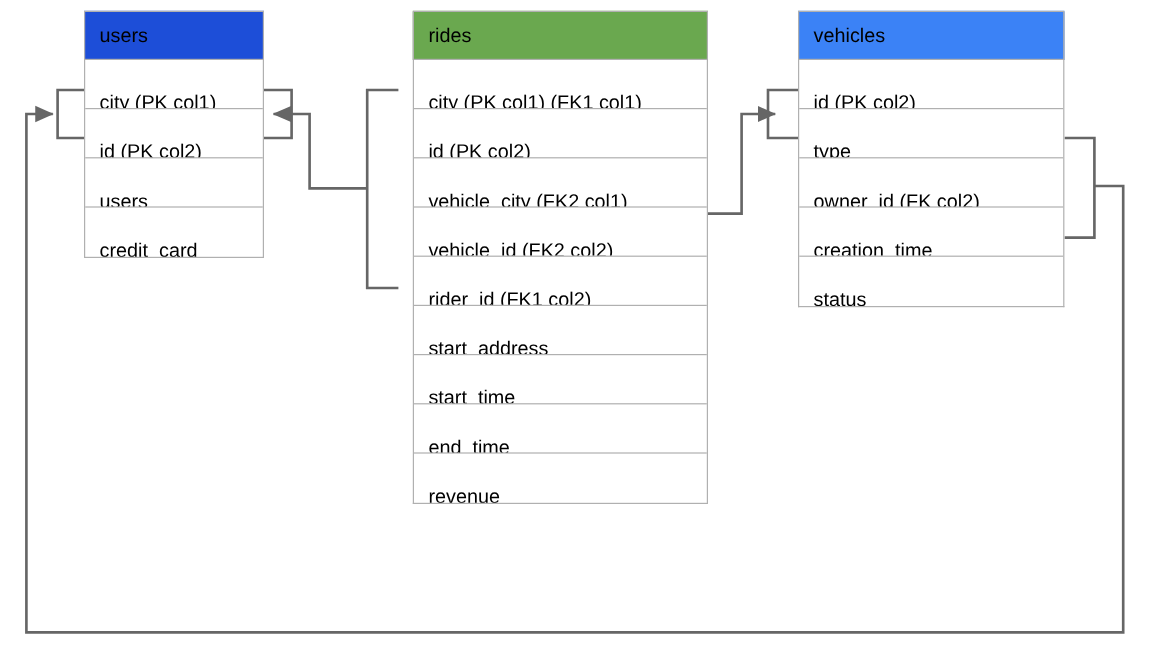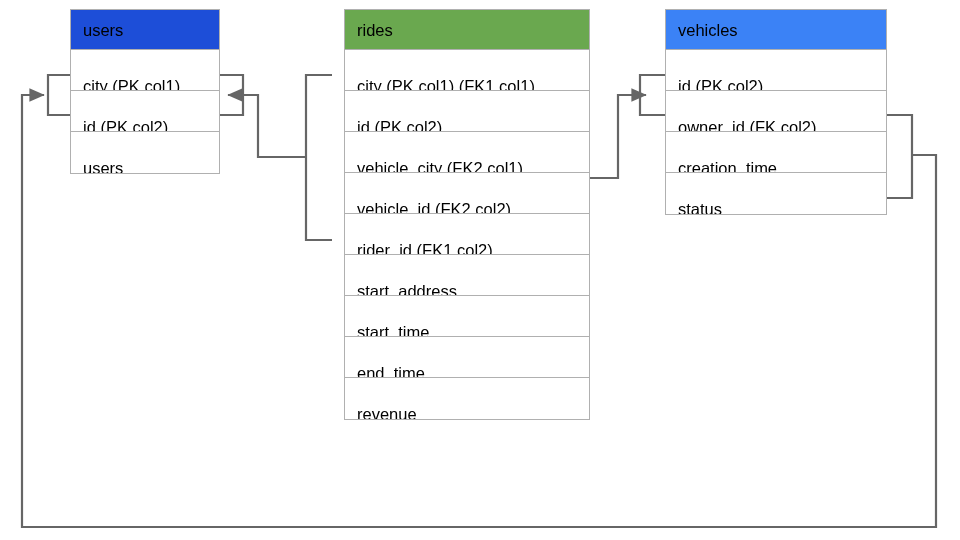--- a/index.html
+++ b/index.html
@@ -113,36 +113,38 @@
 
       <path d="M 70 75 L 48 75 L 48 115 L 70 115" fill="none" stroke="#666666" stroke-width="2.2"></path>
     </g>
   </svg>
 
   <div class="entity" id="entity-users">
     <div class="entity-header" style="background: #1d4ed8;">users</div>
     <div class="entity-field">city (PK col1)</div>
     <div class="entity-field">id (PK col2)</div>
     <div class="entity-field">users</div>
+    <div class="entity-field">credit_card</div>
   </div>
 
   <div class="entity" id="entity-rides">
     <div class="entity-header" style="background: rgb(106, 168, 79);">rides</div>
     <div class="entity-field">city (PK col1) (FK1 col1)</div>
     <div class="entity-field">id (PK col2)</div>
     <div class="entity-field">vehicle_city (FK2 col1)</div>
     <div class="entity-field">vehicle_id (FK2 col2)</div>
     <div class="entity-field">rider_id (FK1 col2)</div>
     <div class="entity-field">start_address</div>
     <div class="entity-field">start_time</div>
     <div class="entity-field">end_time</div>
     <div class="entity-field">revenue</div>
   </div>
 
   <div class="entity" id="entity-vehicles">
     <div class="entity-header" style="background: #3b82f6;">vehicles</div>
     <div class="entity-field">id (PK col2)</div>
+    <div class="entity-field">type</div>
     <div class="entity-field">owner_id (FK col2)</div>
     <div class="entity-field">creation_time</div>
     <div class="entity-field">status</div>
   </div>
 
 </div>
 
 </body></html>

